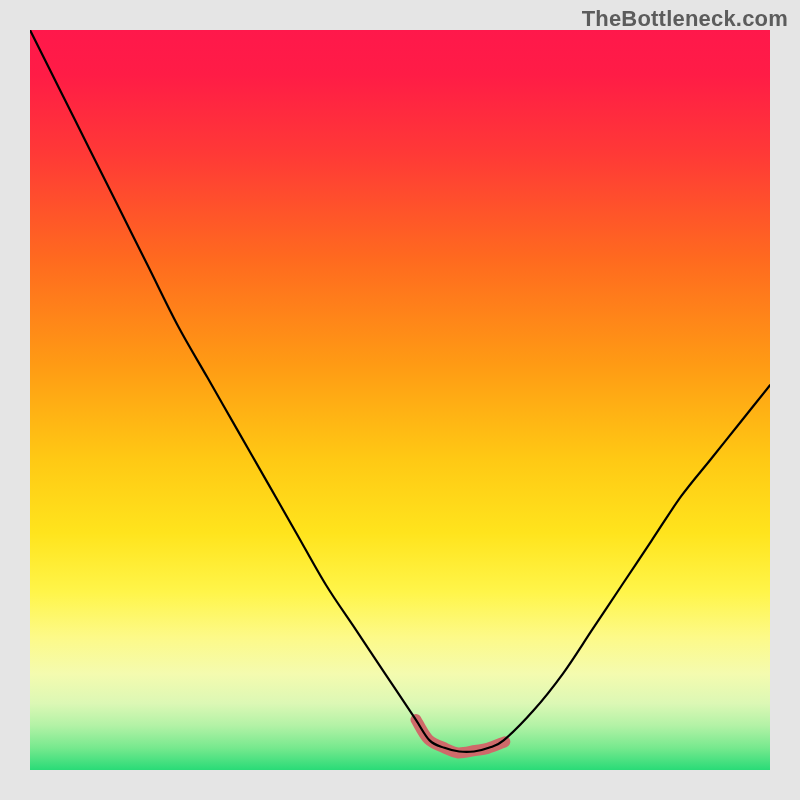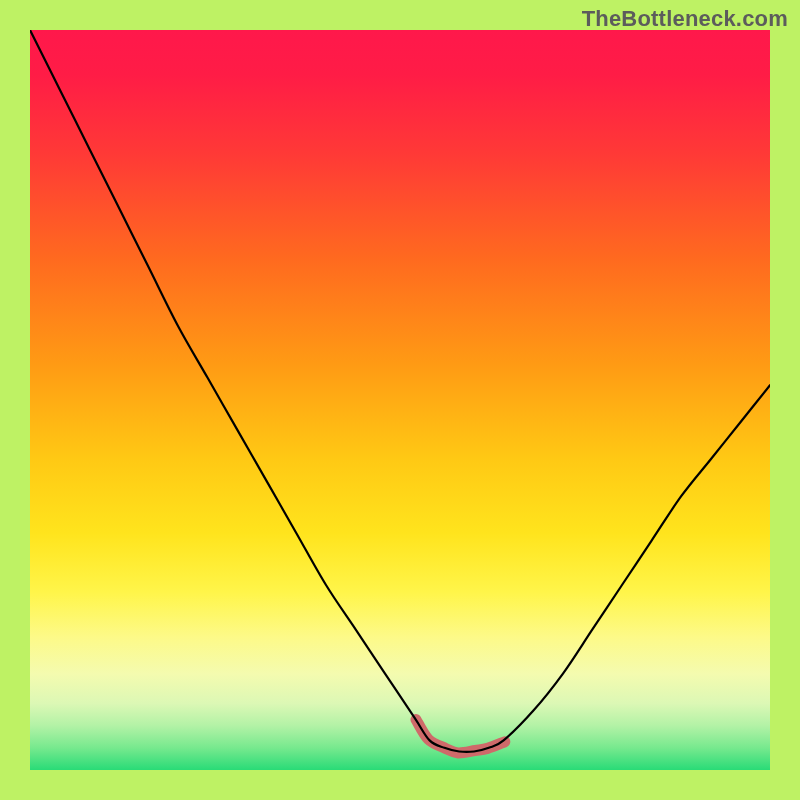--- a/index.html
+++ b/index.html
@@ -7,21 +7,21 @@
     padding: 0;
     width: 800px;
     height: 800px;
     background: #000;
     overflow: hidden;
   }
   .frame {
     position: relative;
     width: 800px;
     height: 800px;
-    background: #bef264;
+    background: #e5e5e5;
   }
   .watermark {
     position: absolute;
     top: 6px;
     right: 12px;
     font-family: Arial, Helvetica, sans-serif;
     font-size: 22px;
     font-weight: 600;
     color: #5c5c5c;
     letter-spacing: 0.2px;

